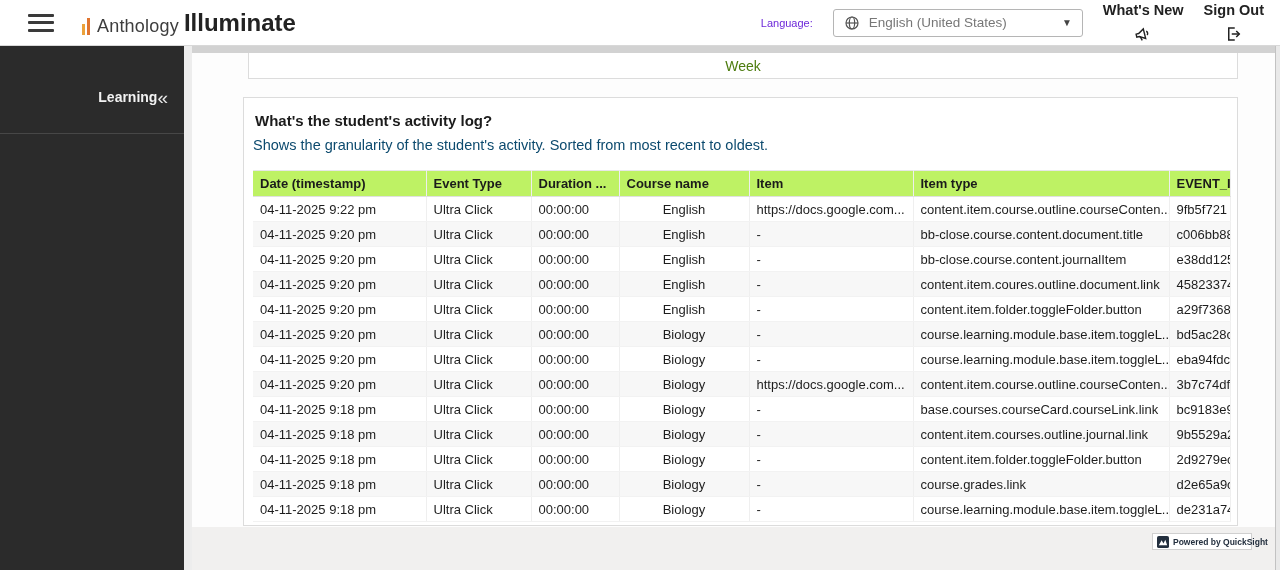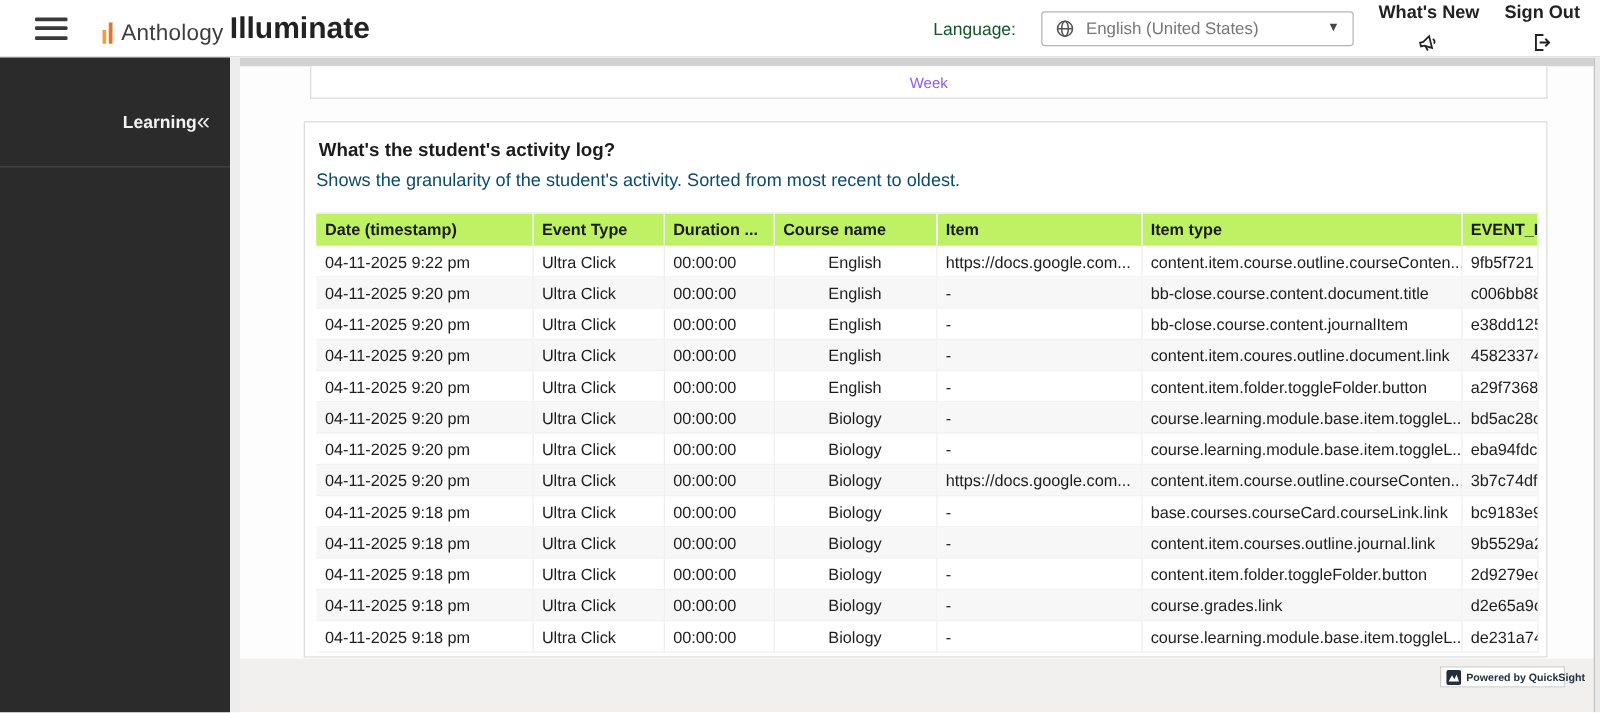--- a/index.html
+++ b/index.html
@@ -12,21 +12,21 @@
   .hamburger { width:26px; height:18px; display:flex; flex-direction:column;
     justify-content:space-between; cursor:pointer; margin-right:28px; }
   .hamburger span { display:block; height:3px; background:#3a3a3a; border-radius:1px; }
   .brand { display:flex; align-items:flex-end; gap:7px; }
   .brand-bars { display:flex; align-items:flex-end; gap:2px; padding-bottom:2px; }
   .brand-bars .bar1 { width:3px; height:11px; background:#eba23b; }
   .brand-bars .bar2 { width:3px; height:17px; background:#e0752f; }
   .brand-reg { font-size:18px; color:#3d3d3d; letter-spacing:.2px; }
   .brand-bold { font-size:24px; font-weight:bold; color:#222; margin-left:-2px; }
   .top-right { margin-left:auto; display:flex; align-items:center; gap:20px; }
-  .lang-label { font-size:14px; color:#14532d; }
+  .lang-label { font-size:11px; color:#6d28d9; }
   .lang-select { width:250px; height:28px; border:1px solid #b5b5b5; border-radius:3px;
     display:flex; align-items:center; padding:0 10px; gap:9px; cursor:pointer; background:#fff; }
   .lang-select .val { font-size:13.5px; color:#777; flex:1; white-space:nowrap; overflow:hidden; }
   .lang-select .caret { font-size:10px; color:#444; }
   .top-link { display:flex; align-items:center; gap:7px; cursor:pointer;flex-direction:column; }
   .top-link .lbl { font-size:14.5px; font-weight:bold; color:#222; }
 
   
   .shell { display:flex; height:524px; }
   .sidebar { width:184px; background:#2b2b2b; color:#cfcfcf; flex-shrink:0;
@@ -42,21 +42,21 @@
 
   .main { flex:1; position:relative; background:#fdfdfd; overflow:hidden; }
   .hscrollbar { position:absolute; left:0; right:0; top:0; height:7px; background:#d2d2d2; }
   .vscrollbar { position:absolute; right:0; top:0; bottom:0; width:5px;
     background:#e9e9e9; border-left:1px solid #c2c2c2; }
   .bottom-strip { position:absolute; left:0; right:5px; bottom:0; height:43px; background:#f1f0ef; }
 
   .week-card { position:absolute; left:56px; top:7px; width:990px; height:26px;
     background:#fff; border:1px solid #dcdcdc; border-top:none;
     display:flex; align-items:center; justify-content:center; }
-  .week-card .wk { font-size:12px; color:#8b5cf6; }
+  .week-card .wk { font-size:14px; color:#4d7c0f; }
 
   .activity-card { position:absolute; left:51px; top:51px; width:995px; height:429px;
     background:#fff; border:1px solid #dcdcdc; overflow:hidden; }
   .activity-card h2 { font-size:15px; font-weight:bold; color:#1b1b1b; margin:14px 0 0 11px; }
   .activity-card p  { font-size:14.5px; color:#0c4a6e; margin:8px 0 0 9px; }
 
   table { border-collapse:collapse; table-layout:fixed; width:977px; margin:17px 0 0 9px;
     border-right:1px solid #e7e7e7; }
   col.c0{width:173px} col.c1{width:105px} col.c2{width:88px} col.c3{width:130px}
   col.c4{width:164px} col.c5{width:256px} col.c6{width:61px}

